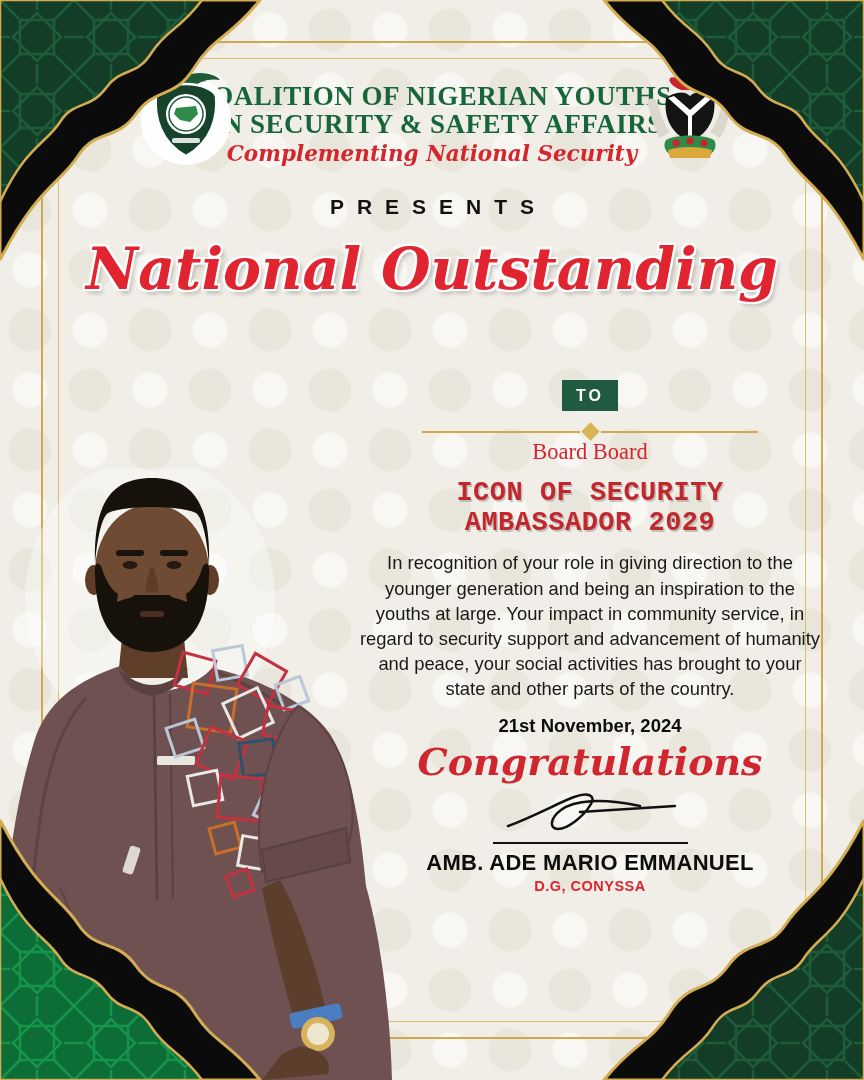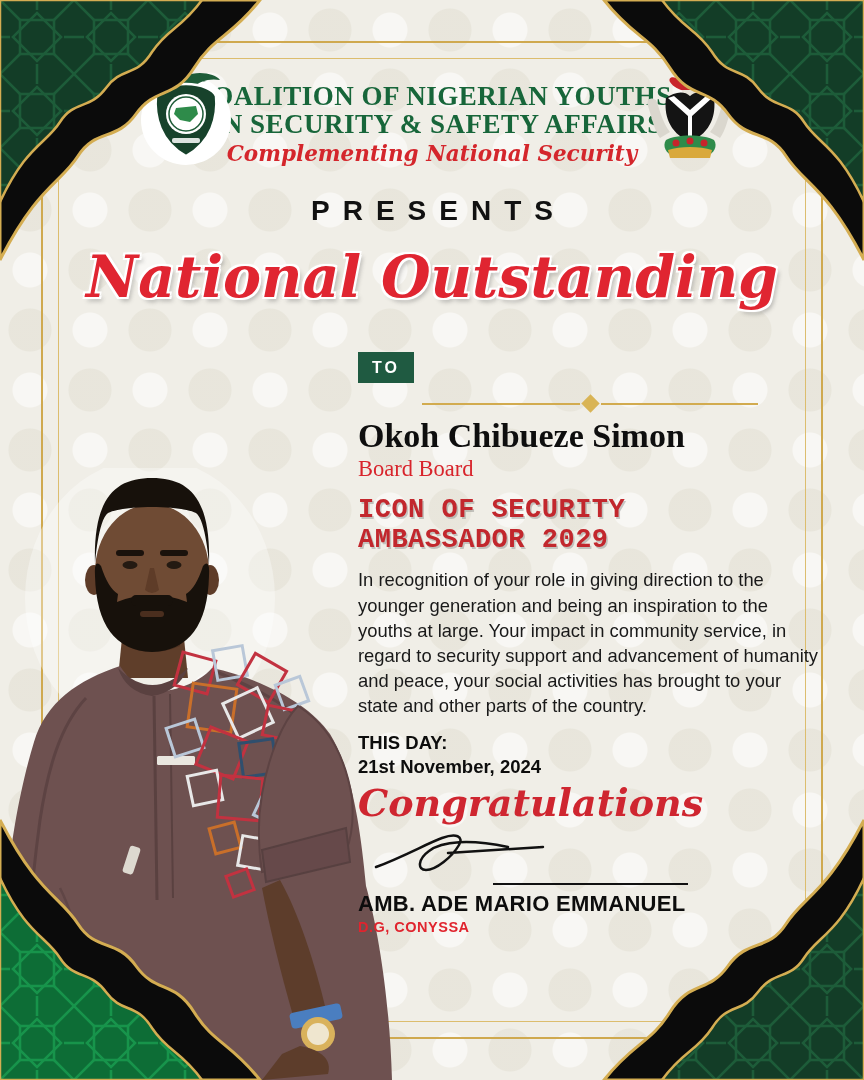--- a/index.html
+++ b/index.html
@@ -21,28 +21,28 @@
   .corner.bl{bottom:0;left:0;transform:scaleY(-1);}
   .corner.br{bottom:0;right:0;transform:scale(-1,-1);}
 
   .header{position:absolute;top:0;left:0;right:0;text-align:center;z-index:10;}
   .logo-left{position:absolute;left:138px;top:68px;width:96px;height:98px;}
   .logo-right{position:absolute;right:128px;top:70px;width:92px;height:96px;}
   .org-name{margin-top:82px;font-family:"Liberation Serif",serif;font-weight:bold;
     font-size:27px;line-height:1.04;color:#17663a;letter-spacing:.5px;}
   .tagline{margin-top:3px;font-family:"DejaVu Serif",serif;font-style:italic;font-weight:bold;
     font-size:21.5px;color:#d4262c;}
-  .presents{margin-top:29px;font-size:28px;font-weight:bold;color:#111;
+  .presents{margin-top:29px;font-size:21px;font-weight:bold;color:#111;
     letter-spacing:13px;text-indent:13px;}
   .award-title{margin-top:21px;font-family:"DejaVu Serif",serif;font-style:italic;font-weight:bold;
     font-size:57px;line-height:1.0;color:#e02531;
     text-shadow:-2px -2px 0 #fff,2px -2px 0 #fff,-2px 2px 0 #fff,2px 2px 0 #fff,
       0 0 5px #fff,3px 4px 4px rgba(60,60,60,.35);}
 
-  .column{position:absolute;left:358px;top:352px;width:464px;z-index:15;}
+  .column{position:absolute;left:358px;top:380px;width:464px;text-align:center;z-index:15;}
   .badge{display:inline-block;background:#1f5a41;color:#fff;font-weight:bold;font-size:16px;
     letter-spacing:3px;padding:7px 14px 6px 14px;}
   .divider{display:flex;align-items:center;width:336px;margin:14px auto 0 auto;}
   .divider .line{flex:1;height:2px;background:#d2ab4f;}
   .divider .diamond{width:13px;height:13px;background:#d9b455;transform:rotate(45deg);margin:0 4px;}
   .recipient-name{margin-top:7px;font-family:"Liberation Serif",serif;font-weight:bold;
     font-size:34px;color:#0e0e0e;}
   .recipient-role{margin-top:1px;font-family:"Liberation Serif",serif;font-size:22.5px;color:#d8242c;}
   .as-wrap{margin-top:16px;}
   .award-name{margin-top:13px;font-weight:bold;font-size:27px;line-height:1.12;color:#c2272d;
@@ -185,29 +185,27 @@
 
   <div class="column">
     <div>
       <span class="badge">TO</span>
     </div>
     <div class="divider">
       <div class="line"></div>
       <div class="diamond"></div>
       <div class="line"></div>
     </div>
-    <div class="recipient-name">Okoh Chibueze Simon</div>
     <div class="recipient-role">Board Board</div>
     <div class="award-name">
       <div>ICON OF SECURITY</div>
       <div>AMBASSADOR 2029</div>
     </div>
     <div class="citation">In recognition of your role in giving direction to the younger generation and being an inspiration to the youths at large. Your impact in community service, in regard to security support and advancement of humanity and peace, your social activities has brought to your state and other parts of the country.</div>
     <div class="this-day">
-      <div>THIS DAY:</div>
       <div>21st November, 2024</div>
     </div>
     <div class="congrats">Congratulations</div>
     <div class="sig-block">
       <svg width="200" height="52" viewBox="0 0 200 52">
         <path d="M18,40 C45,30 70,16 84,11 C98,6 106,9 101,18 C94,30 78,43 68,43 C59,43 60,32 71,24 C84,14 112,12 150,20 M90,26 L185,20" fill="none" stroke="#111" stroke-width="2.5" stroke-linecap="round"></path>
       </svg>
       <div class="sig-line"></div>
       <div class="signatory-name">AMB. ADE MARIO EMMANUEL</div>
       <div class="signatory-title">D.G, CONYSSA</div>

